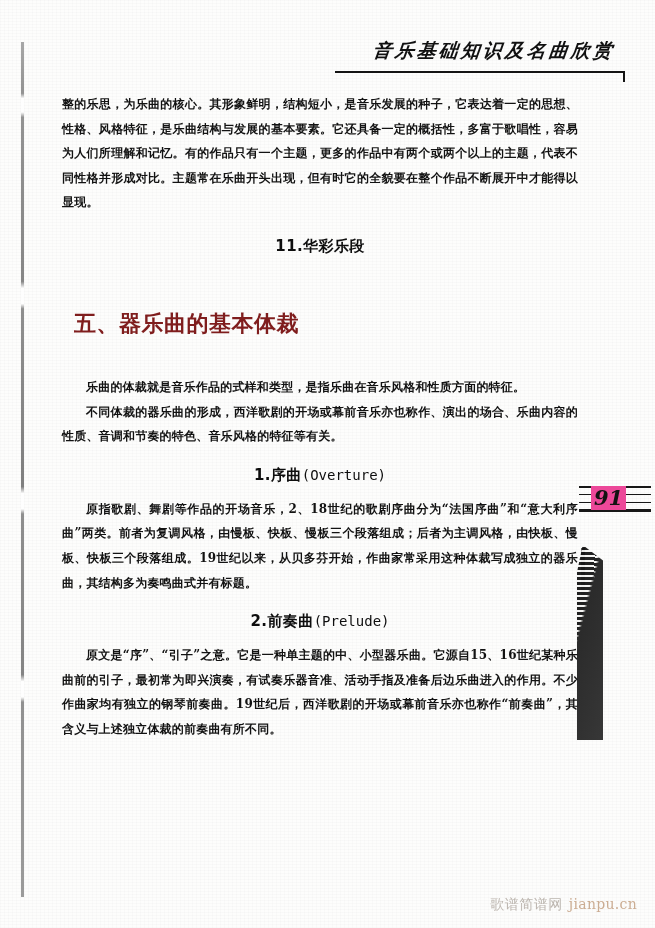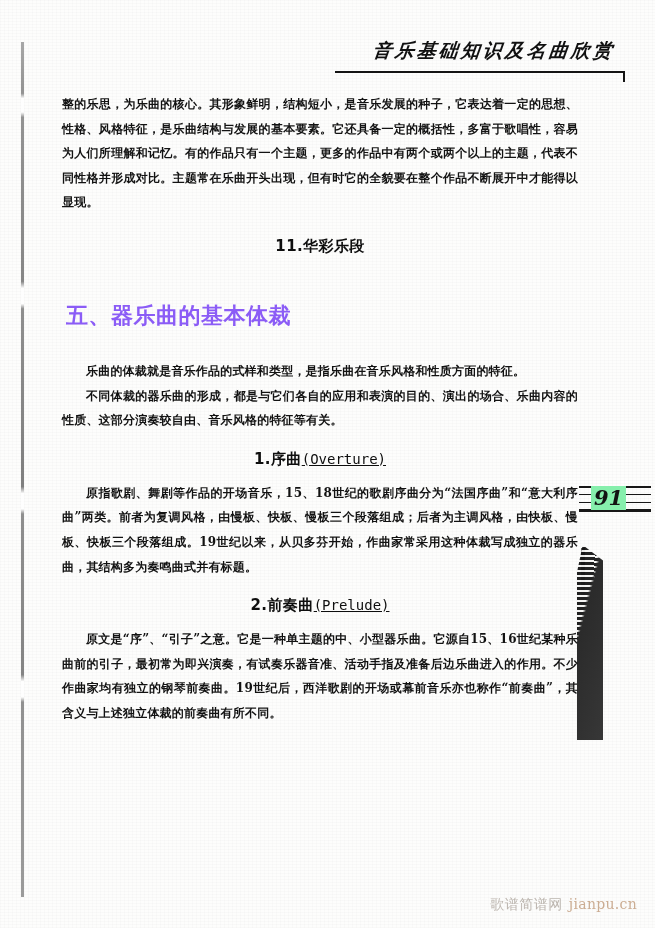--- a/index.html
+++ b/index.html
@@ -110,29 +110,28 @@
     font-weight: bold;
     color: #0e0e0e;
     letter-spacing: 0.4px;
     text-align: center;
   }
   h3.sub-head .latin {
     font-family: "DejaVu Sans Mono", "Liberation Mono", monospace;
     font-weight: normal;
     font-size: 14px;
     letter-spacing: 0;
-    text-decoration: underline;
   }
 
   h2.section-head {
-    margin: 4px;
+    margin: 12px;
     font-family: "DejaVu Sans", "Liberation Sans", sans-serif;
     font-size: 22px;
     font-weight: bold;
-    color: #8b5cf6;
+    color: #7f1d1d;
     letter-spacing: 0.5px;
   }
 
   .sp-a  { height: 22px; }
   .sp-b  { height: 11px; }
   .sp-c  { height: 30px; }
   .sp-d  { height: 24px; }
   .sp-e  { height: 17px; }
   .sp-f  { height: 12px; }
 
@@ -157,21 +156,21 @@
   .folio-rule.r4 { top: 27px; height: 3px; }
   .folio-number {
     position: absolute;
     left: 12px;
     top: 4px;
     font-family: "DejaVu Serif", "Liberation Serif", serif;
     font-style: italic;
     font-weight: bold;
     font-size: 21px;
     color: #121212;
-    background: #86efac;
+    background: #ec4899;
     padding: 0 3px;
     line-height: 24px;
   }
 
   
   .edge-smudge {
     position: absolute;
     right: 52px;
     top: 545px;
     width: 26px;
@@ -240,29 +239,29 @@
     <div class="sp-b"></div>
 
 
     <div class="sp-c"></div>
 
     <h2 class="section-head">五、器乐曲的基本体裁</h2>
 
     <div class="sp-d"></div>
 
     <p class="para">乐曲的体裁就是音乐作品的式样和类型，是指乐曲在音乐风格和性质方面的特征。</p>
-    <p class="para">不同体裁的器乐曲的形成，都是与它们各自的应用和表演的目的、演出的场合、乐曲内容的性质、这部分演奏较自由、音乐风格的特征等有关。</p>
+    <p class="para">不同体裁的器乐曲的形成，西洋歌剧的开场或幕前音乐亦也称作、演出的场合、乐曲内容的性质、音调和节奏的特色、音乐风格的特征等有关。</p>
 
     <div class="sp-e"></div>
 
     <h3 class="sub-head">
       <span>1.</span><span>序曲</span><span class="latin">(Overture)</span>
     </h3>
     <div class="sp-f"></div>
-    <p class="para">原指歌剧、舞剧等作品的开场音乐，15、18世纪的歌剧序曲分为“法国序曲”和“意大利序曲”两类。前者为复调风格，由慢板、快板、慢板三个段落组成；后者为主调风格，由快板、慢板、快板三个段落组成。19世纪以来，从贝多芬开始，作曲家常采用这种体裁写成独立的器乐曲，其结构多为奏鸣曲式并有标题。</p>
+    <p class="para">原指歌剧、舞剧等作品的开场音乐，2、18世纪的歌剧序曲分为“法国序曲”和“意大利序曲”两类。前者为复调风格，由慢板、快板、慢板三个段落组成；后者为主调风格，由快板、慢板、快板三个段落组成。19世纪以来，从贝多芬开始，作曲家常采用这种体裁写成独立的器乐曲，其结构多为奏鸣曲式并有标题。</p>
 
     <div class="sp-e"></div>
 
     <h3 class="sub-head">
       <span>2.</span><span>前奏曲</span><span class="latin">(Prelude)</span>
     </h3>
     <div class="sp-f"></div>
     <p class="para">原文是“序”、“引子”之意。它是一种单主题的中、小型器乐曲。它源自15、16世纪某种乐曲前的引子，最初常为即兴演奏，有试奏乐器音准、活动手指及准备后边乐曲进入的作用。不少作曲家均有独立的钢琴前奏曲。19世纪后，西洋歌剧的开场或幕前音乐亦也称作“前奏曲”，其含义与上述独立体裁的前奏曲有所不同。</p>
 
   </div>

